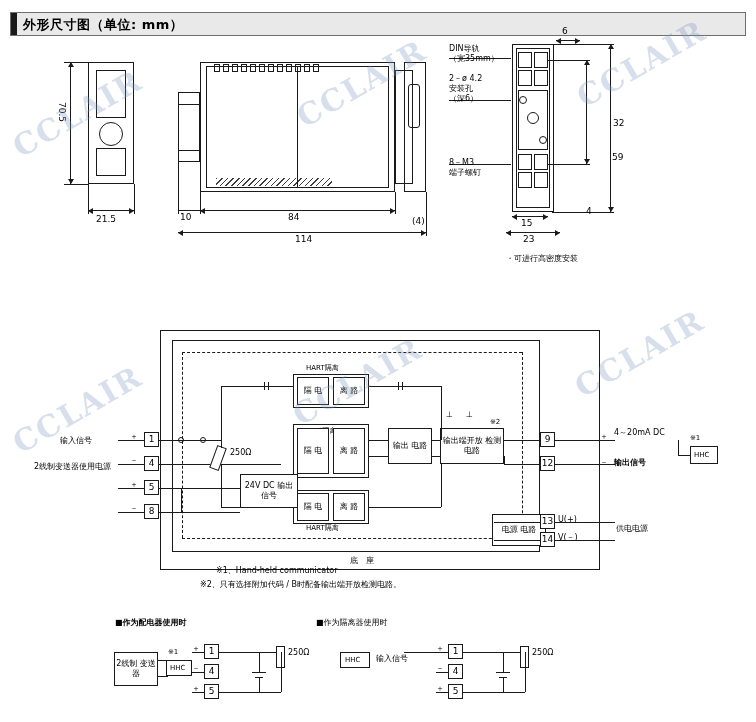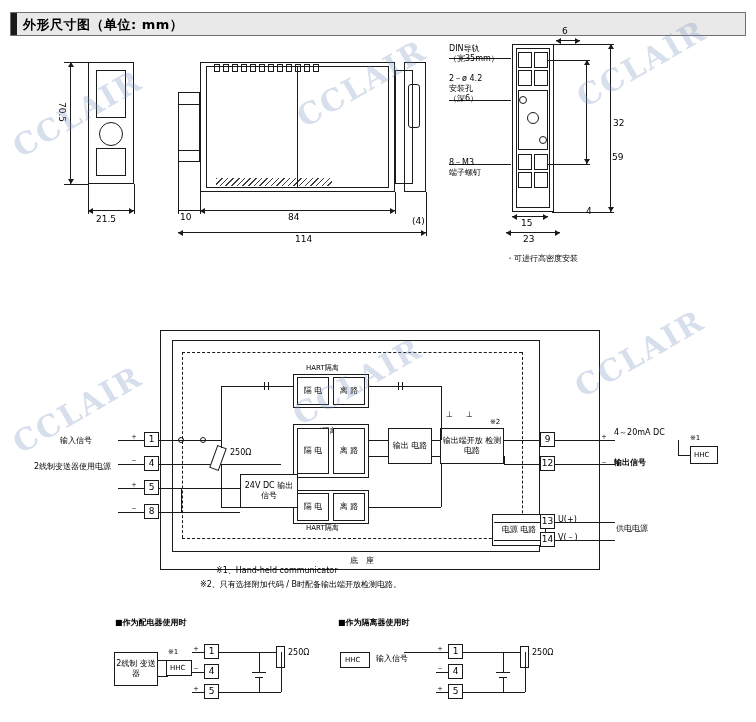--- a/index.html
+++ b/index.html
@@ -368,21 +368,21 @@
     <div class="res" style="left:276px;top:646px;width:9px;height:22px;"></div>
     <div class="t8" style="left:288px;top:648px;">250Ω</div>
     <div class="ln lnv" style="left:281px;top:652px;height:40px;"></div>
     <div class="ln lnh" style="left:252px;top:672px;width:14px;"></div>
     <div class="ln lnh" style="left:255px;top:677px;width:8px;"></div>
     <div class="ln lnv" style="left:259px;top:652px;height:20px;"></div>
     <div class="ln lnv" style="left:259px;top:677px;height:15px;"></div>
   </div>
 
   <div>
-    <div class="t8" style="left:338px;top:618px;font-weight:bold;">■作为隔离器使用时</div>
+    <div class="t8" style="left:316px;top:618px;font-weight:normal;">■作为隔离器使用时</div>
     <div class="boxf" style="left:340px;top:652px;width:30px;height:16px;"></div>
     <div class="t7" style="left:345px;top:656px;">HHC</div>
     <div class="t8" style="left:376px;top:654px;">输入信号</div>
 
     <div class="term" style="left:448px;top:644px;">1</div>
     <div class="term" style="left:448px;top:664px;">4</div>
     <div class="term" style="left:448px;top:684px;">5</div>
     <div class="t8" style="left:436px;top:644px;">＋</div>
     <div class="t8" style="left:436px;top:664px;">－</div>
     <div class="t8" style="left:436px;top:684px;">＋</div>

